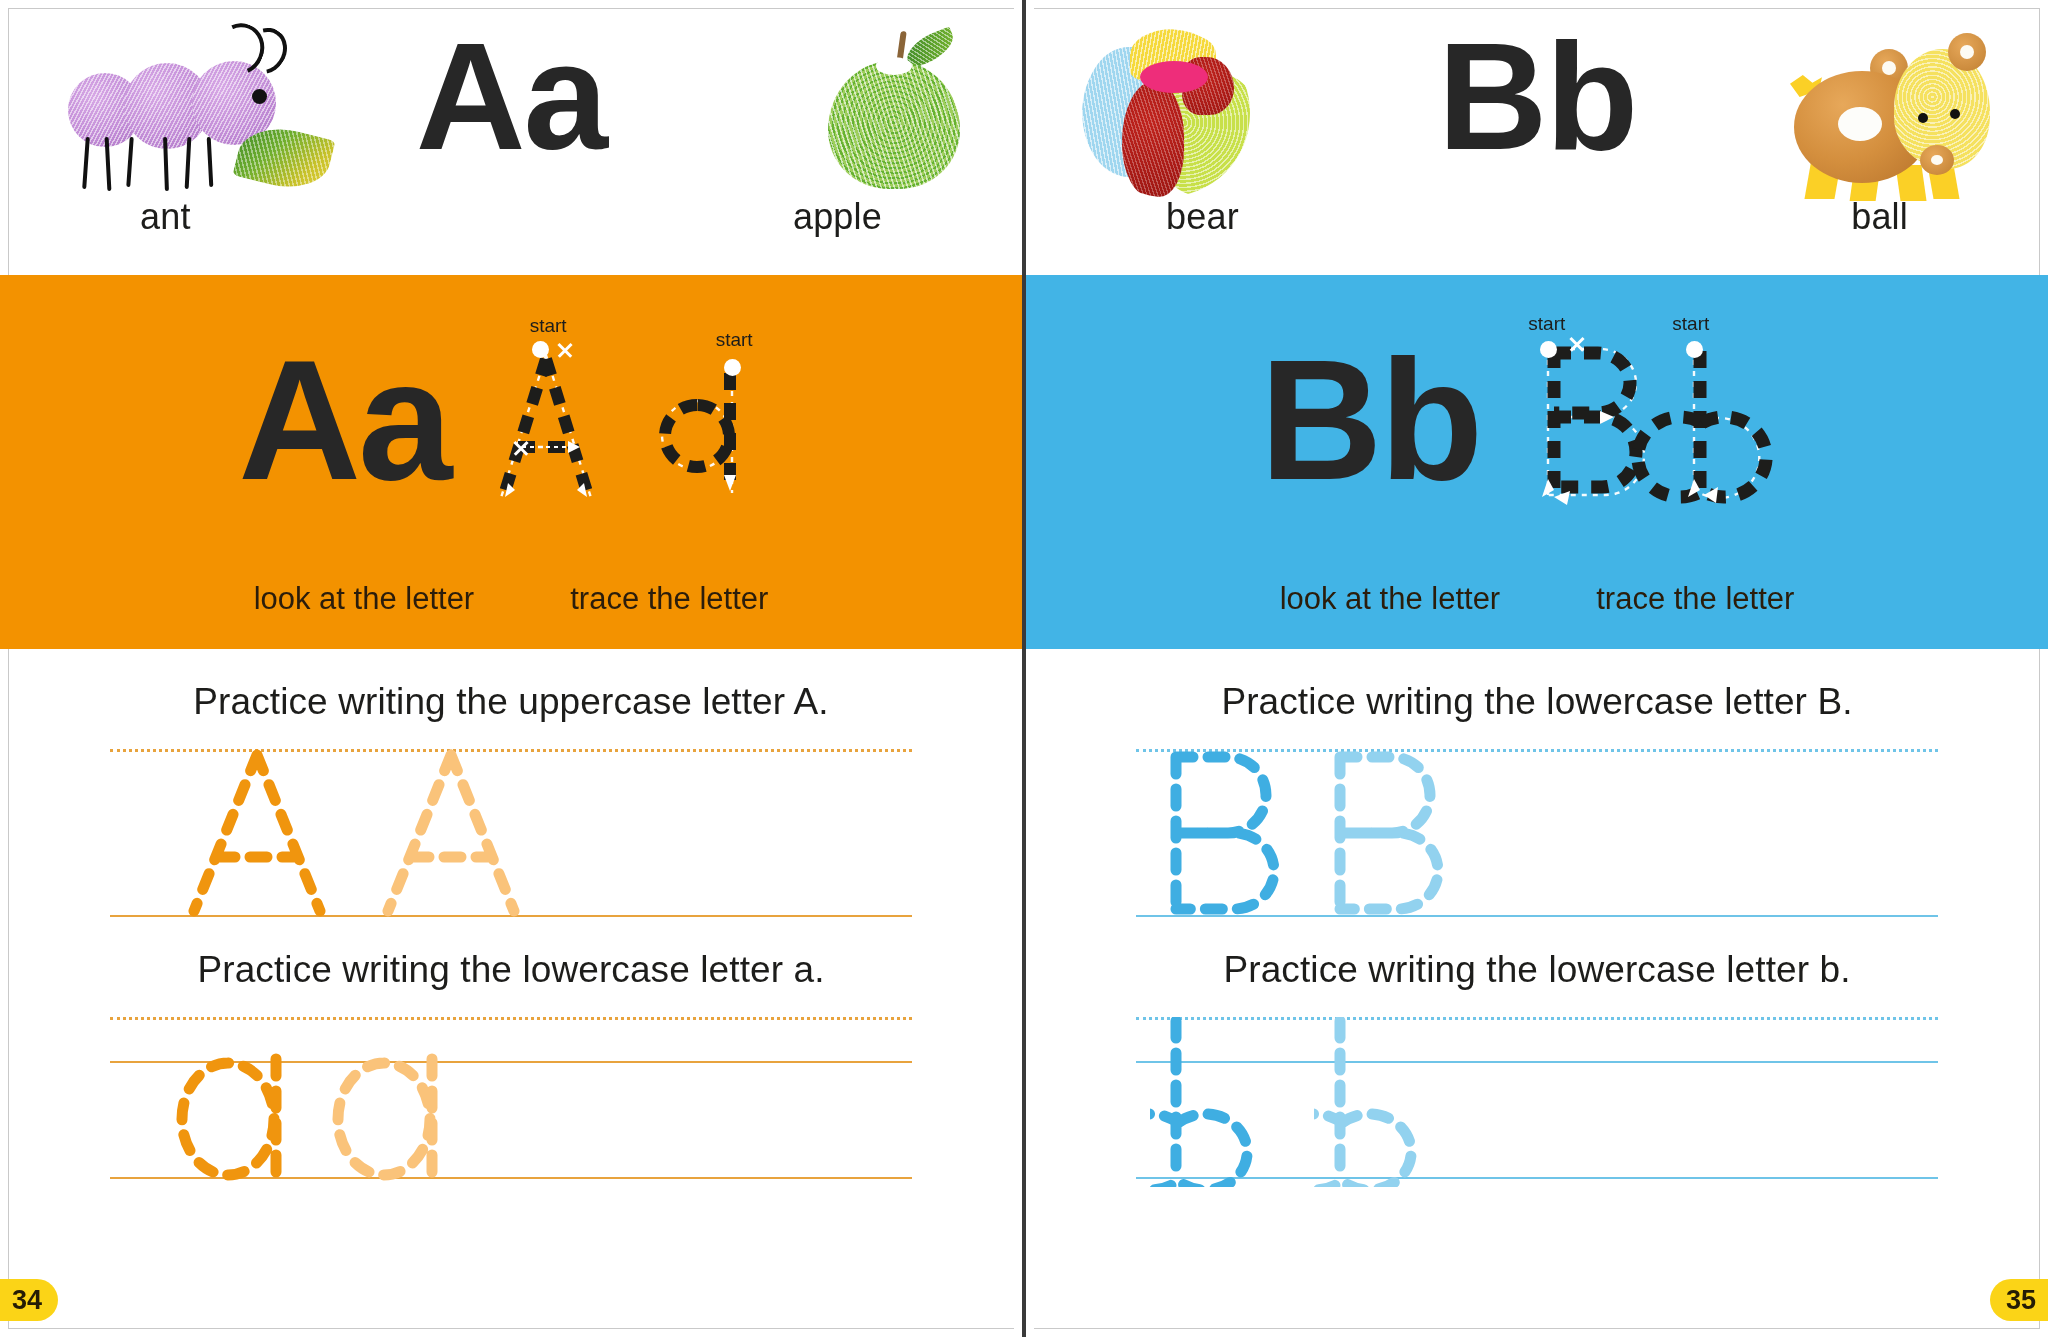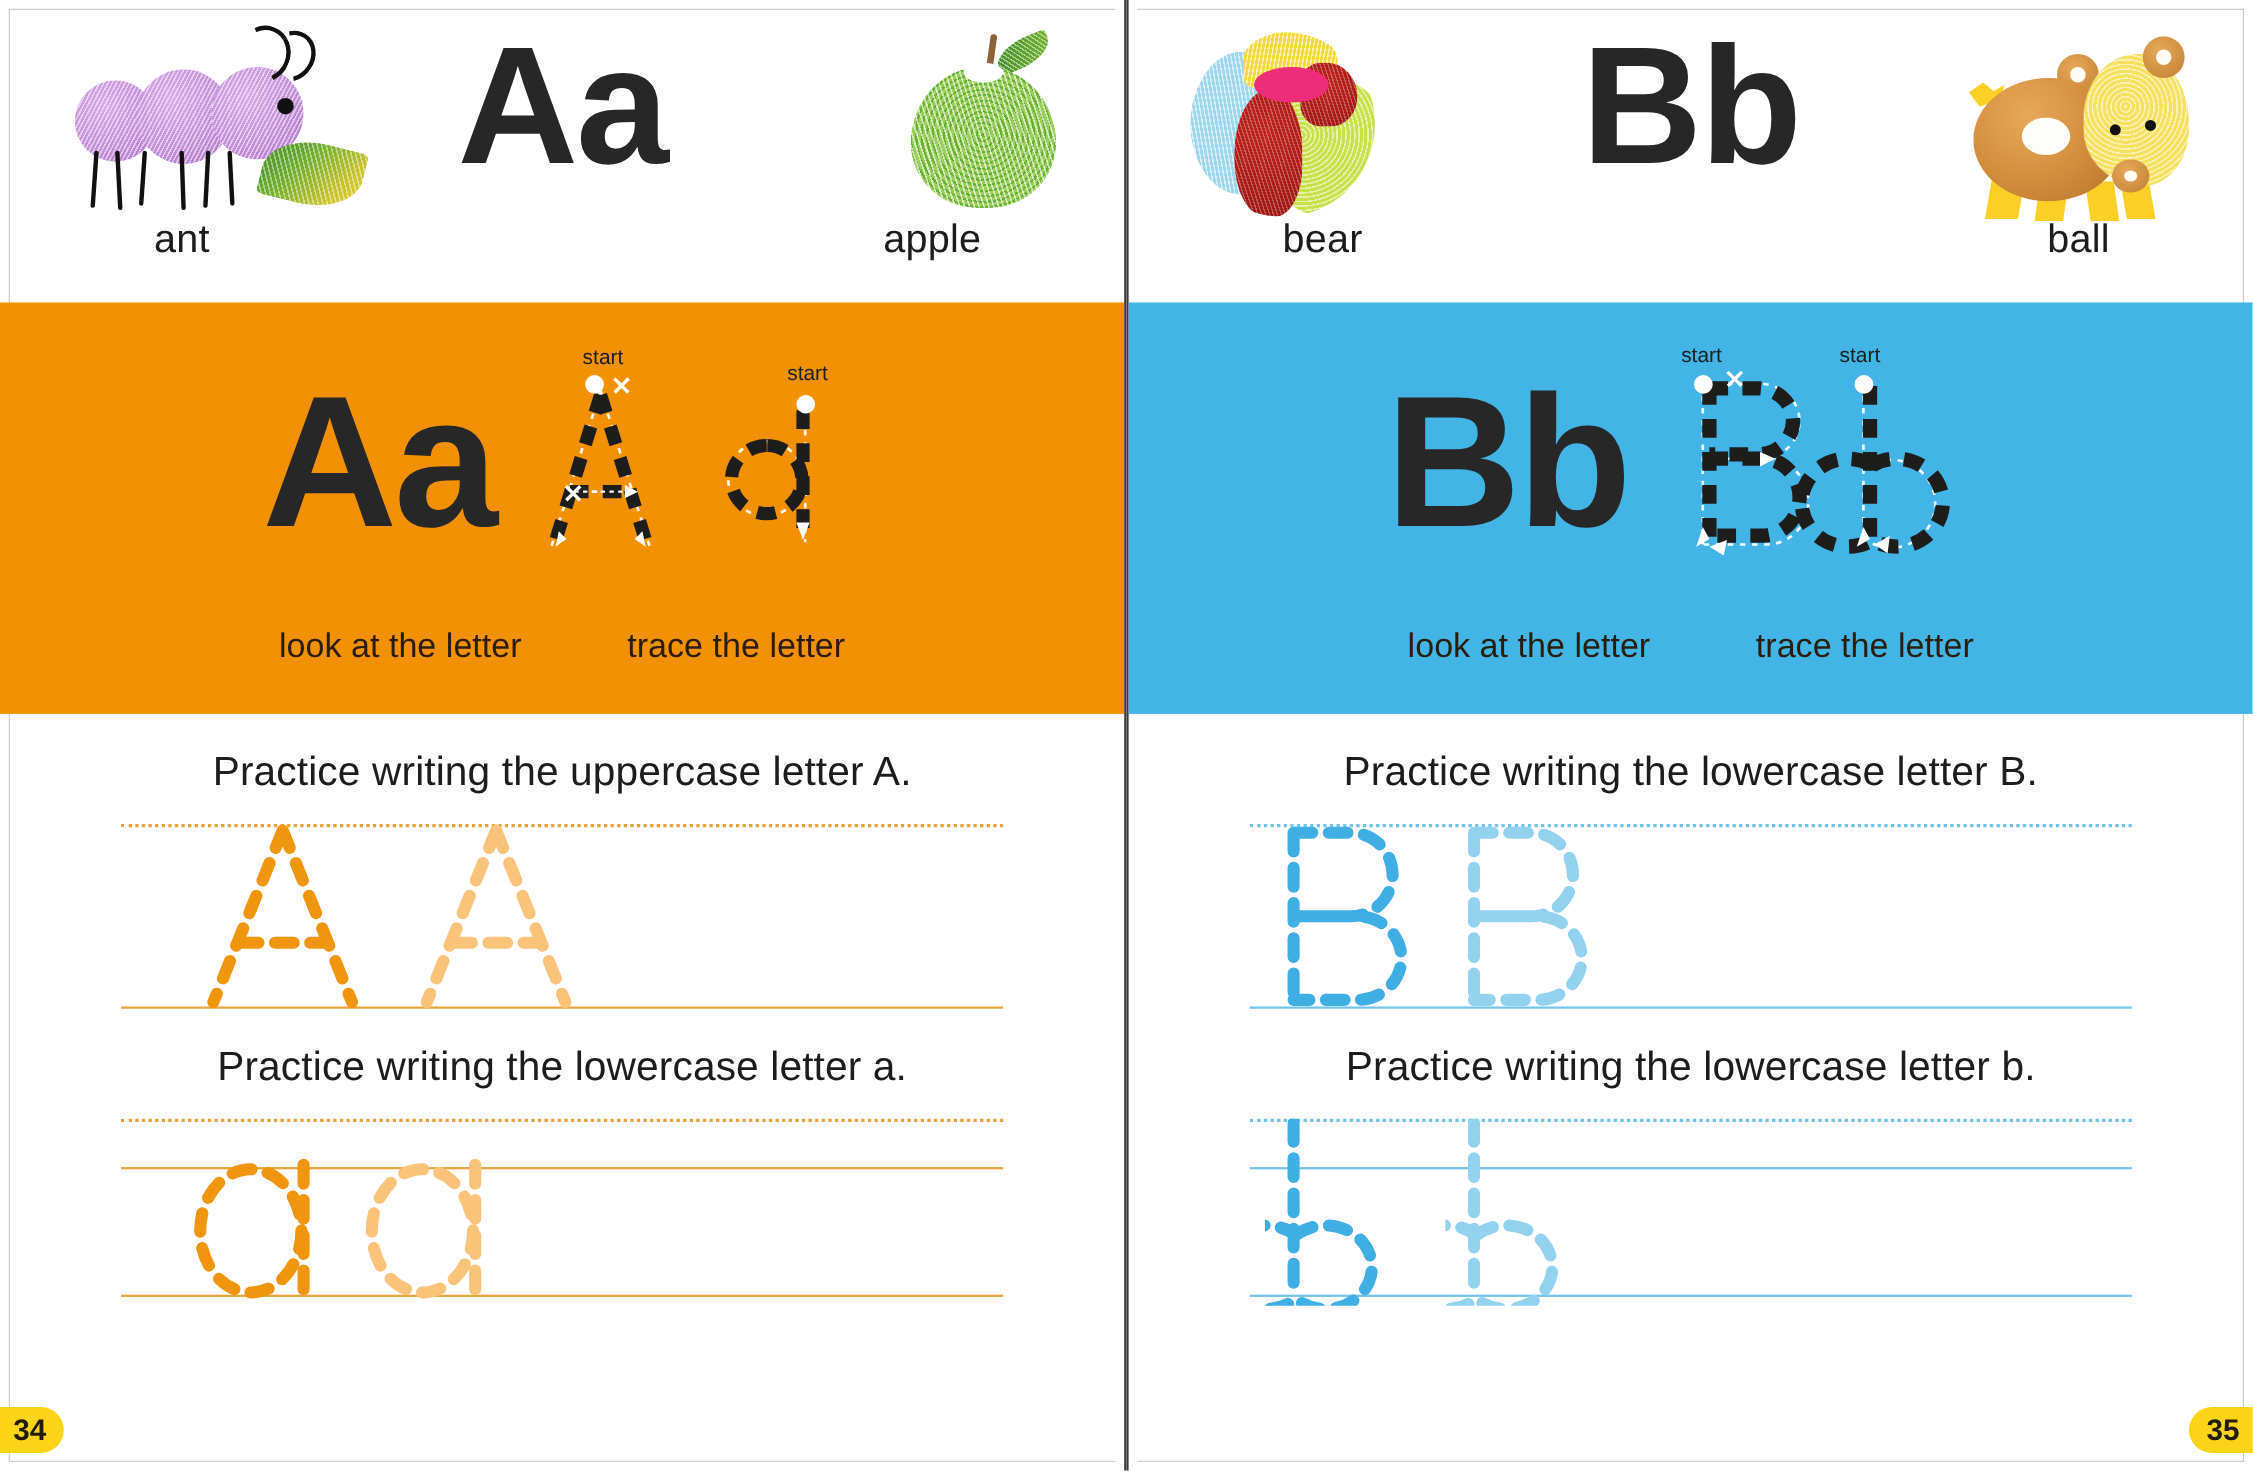--- a/index.html
+++ b/index.html
@@ -32,21 +32,21 @@
              padding:0 38px; }
 
   .hdr-letter { font-size:152px; font-weight:700; color:#272727;
                 letter-spacing:-2px; line-height:1; margin-top:-8px; }
 
   .pic-slot { width:250px; height:190px; position:relative; }
 
   .caption { position:absolute; top:196px; font-size:36px; color:#1d1d1b;
              font-weight:400; letter-spacing:.2px; }
   .cap-left  { left:140px; }
-  .cap-right { right:130px;margin-left:24px; }
+  .cap-right { right:140px;margin-left:24px; }
 
   
   .ant { position:absolute; left:28px; top:32px; width:230px; height:150px; }
   .ant .seg { position:absolute; border-radius:50%;
               background:
                 repeating-linear-gradient(118deg, rgba(255,255,255,.55) 0 1.4px, rgba(0,0,0,0) 1.4px 3.4px),
                 radial-gradient(circle at 36% 32%, #d7a8e6 0%, #c48fd8 55%, #ab72c4 100%); }
   .ant .s1 { left:2px;   top:36px; width:74px; height:74px; }
   .ant .s2 { left:58px;  top:26px; width:86px; height:86px; }
   .ant .s3 { left:126px; top:24px; width:84px; height:84px; }
@@ -138,21 +138,21 @@
   .panel-inner { position:relative; width:100%; height:100%; }
 
   .panel-row { position:absolute; left:0; top:20px; width:100%; height:250px;
                display:flex; align-items:center; justify-content:center; gap:34px; }
 
   .panel-big { font-size:170px; font-weight:700; color:#272727; line-height:1;
                letter-spacing:-3px; }
 
   .trace-area { position:relative; width:300px; height:210px; }
 
-  .panel-labels { position:absolute; bottom:44px; left:0; width:100%;
+  .panel-labels { position:absolute; bottom:32px; left:0; width:100%;
                   display:flex; justify-content:center; gap:96px;
                   font-size:31px; color:#2b1d0b; }
 
   
   .practice { position:relative; width:100%; }
   .practice-title { font-size:37px; color:#1d1d1b; text-align:center;
                     padding-top:32px; letter-spacing:.1px; }
 
   .rule-box { position:relative; margin:26px 110px 0 110px; height:168px; }
   .rule { position:absolute; left:0; width:100%; }

